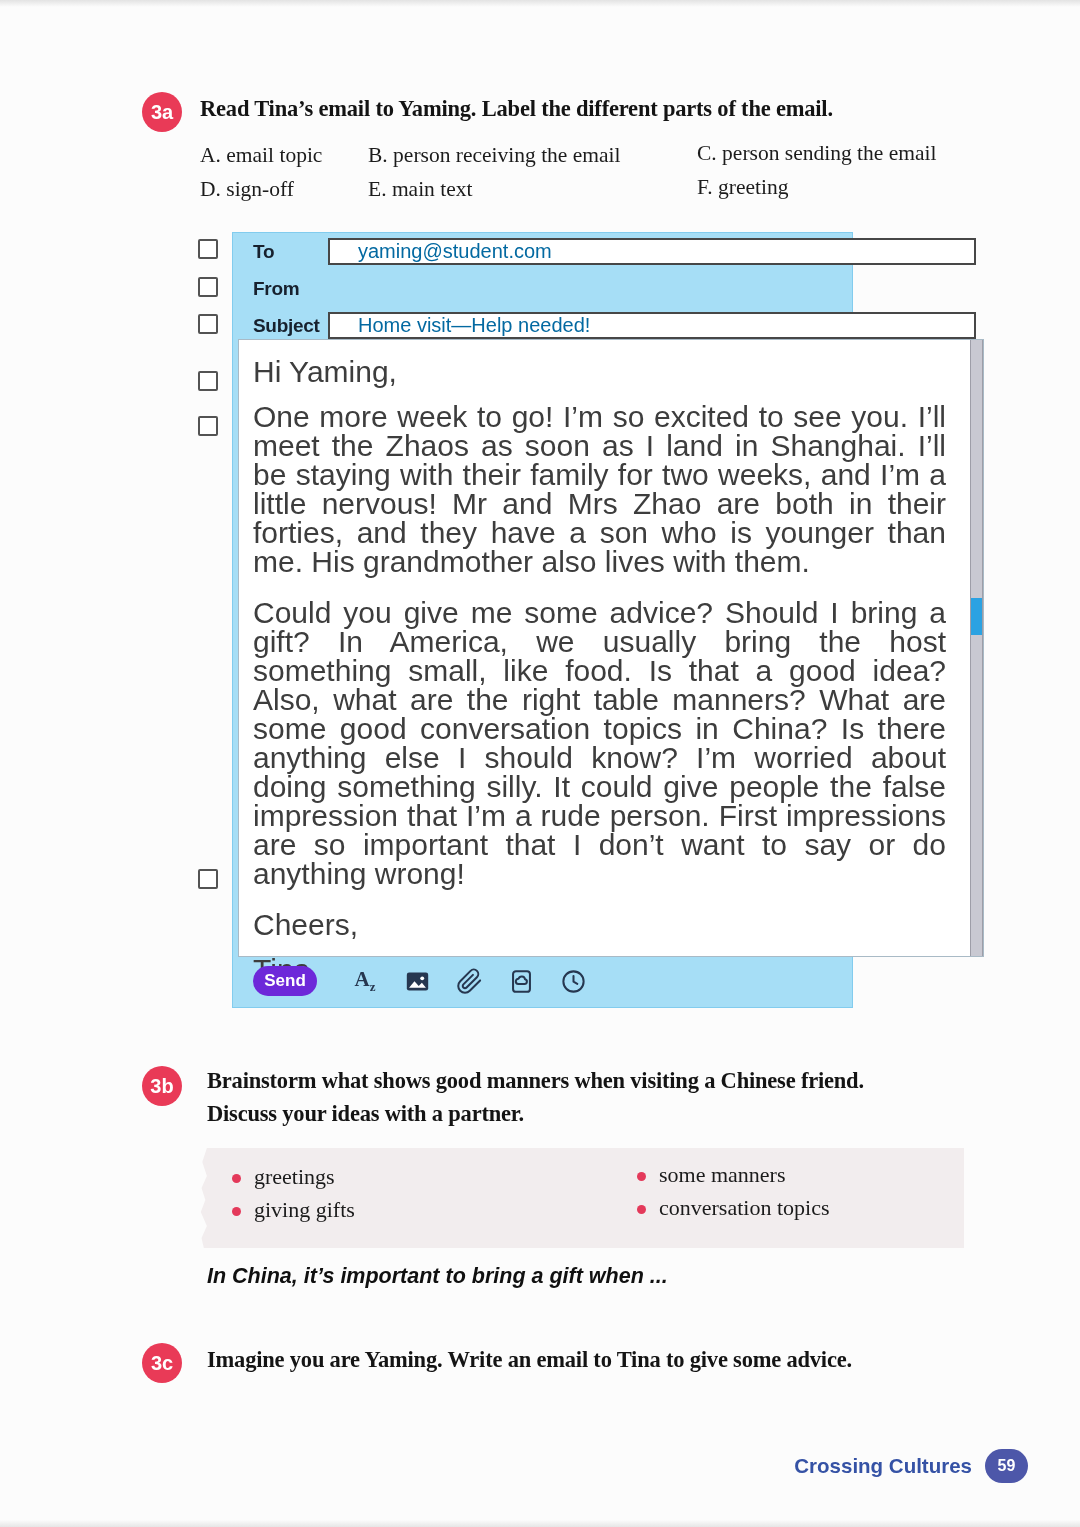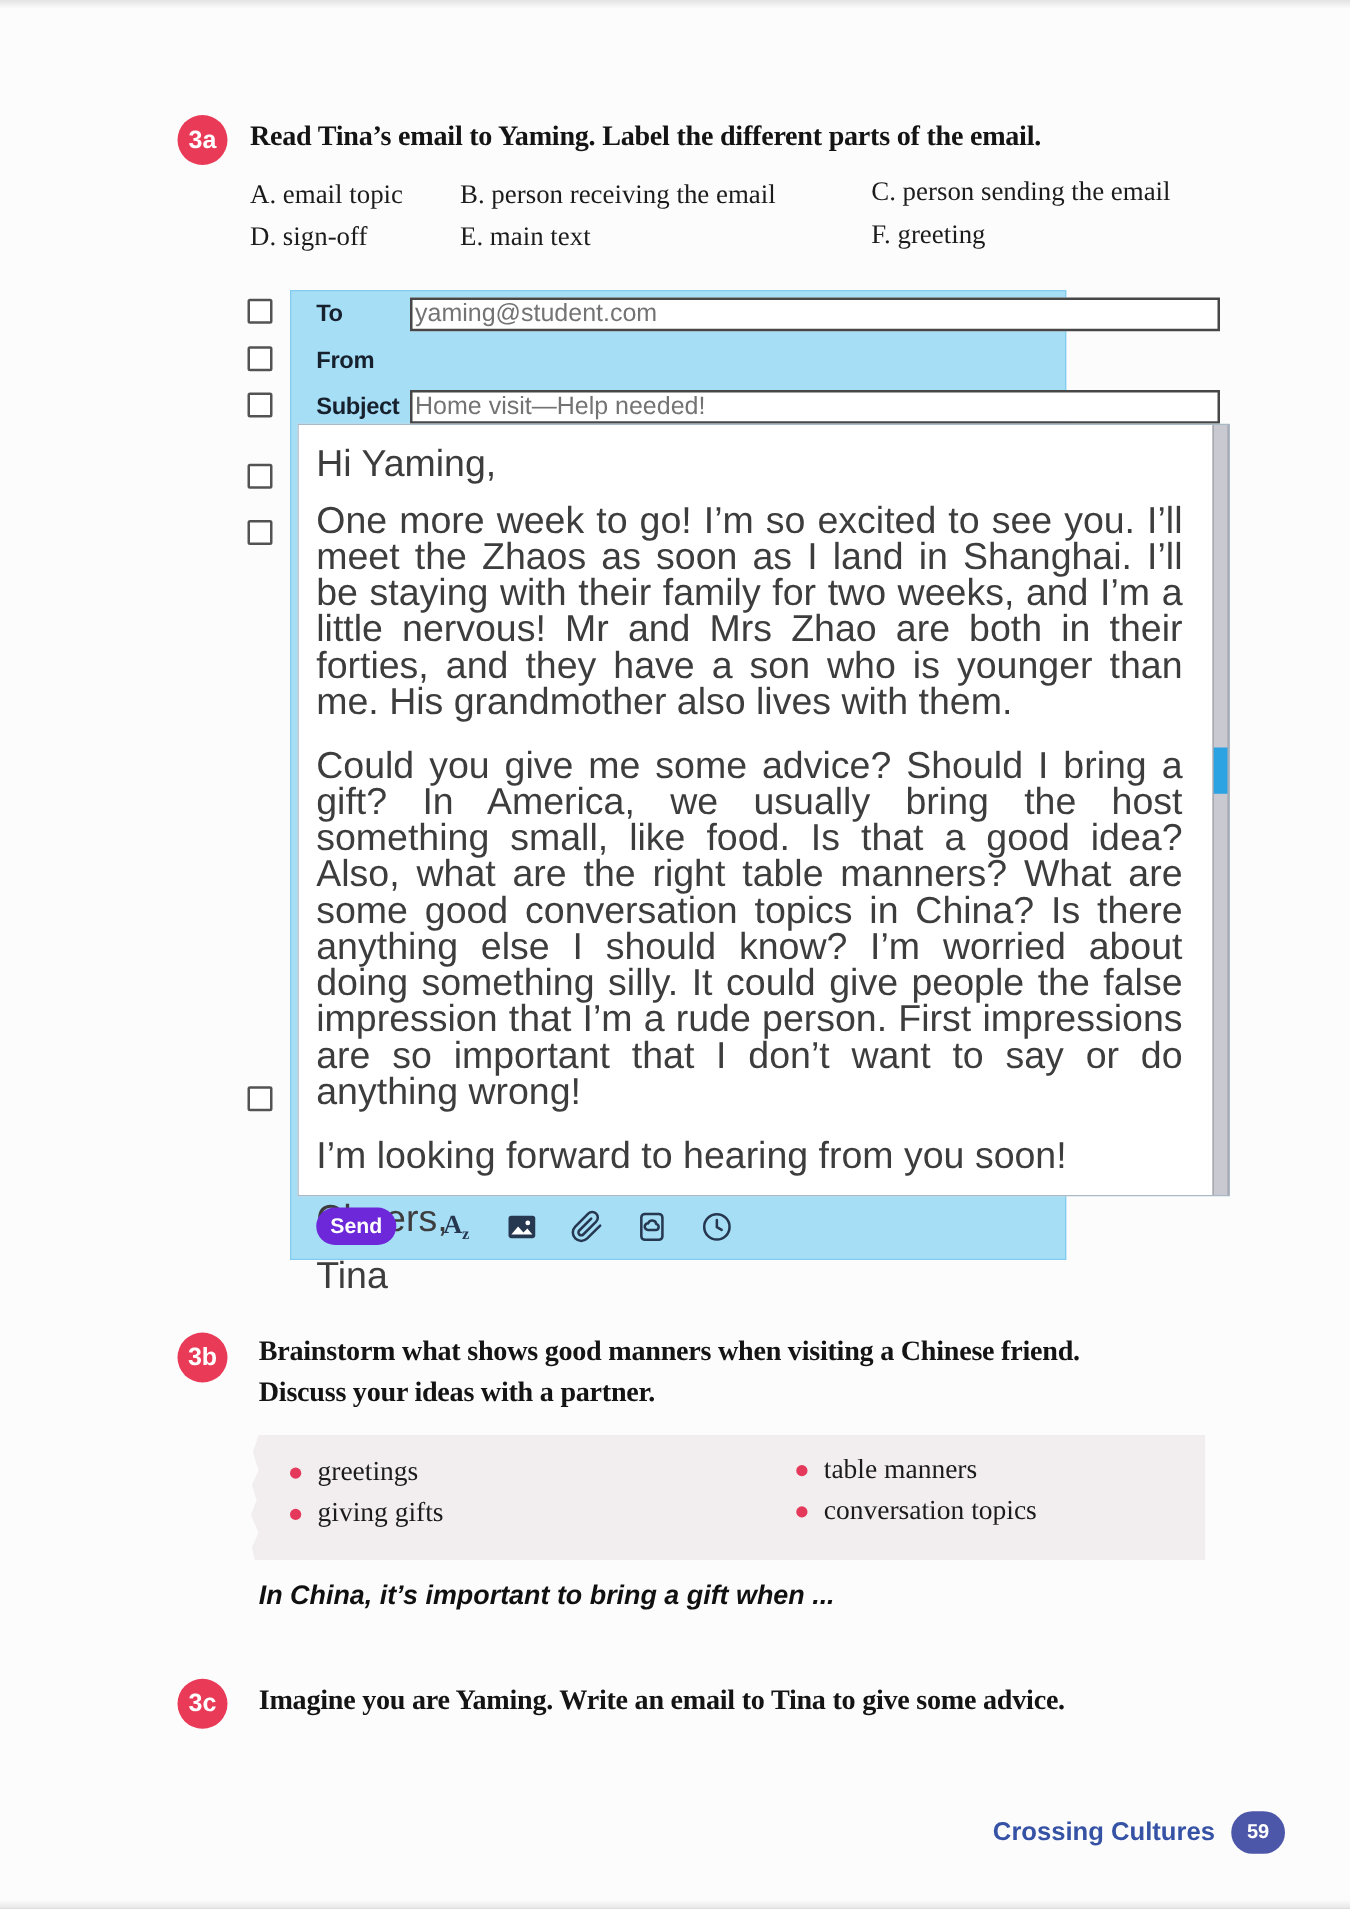--- a/index.html
+++ b/index.html
@@ -36,22 +36,22 @@
   .email {
     position:absolute; left:232px; top:232px; width:621px; height:776px;
     background:#a6def6; border:1px solid #82ccee;
   }
   .efield-label {
     position:absolute; left:20px; width:75px; height:27px; line-height:27px;
     font-weight:bold; font-size:19px; color:#17212e; letter-spacing:-0.3px;
   }
   .efield-input {
     position:absolute; left:95px; width:648px; height:27px; line-height:23px;
-    background:#fff; border:2px solid #474747; font-size:20px; color:#737373;
-    padding-left:2px;
+    background:#fff; border:2px solid #474747; font-size:20px; color:#0369a1;
+    padding-left:28px;
   }
   .ebody {
     position:absolute; left:5px; top:106px; width:746px; height:618px;
     background:#fff; border:1px solid #a9bac6;
   }
   .ebody-text {
     position:absolute; left:0; top:0; right:13px; bottom:0;
     padding:17px 24px 0 14px; font-size:30px; line-height:29px; color:#3d3d3d;
     text-align:justify;
   }
@@ -136,21 +136,20 @@
     <div class="efield-label" style="top:42px;">From</div>
 
     <div class="efield-label" style="top:79px;">Subject</div>
     <div class="efield-input" style="top:79px;">Home visit—Help needed!</div>
 
     <div class="ebody">
       <div class="ebody-text">
         <p class="greet">Hi Yaming,</p>
         <p>One more week to go! I’m so excited to see you. I’ll meet the Zhaos as soon as I land in Shanghai. I’ll be staying with their family for two weeks, and I’m a little nervous! Mr and Mrs Zhao are both in their forties, and they have a son who is younger than me. His grandmother also lives with them.</p>
         <p>Could you give me some advice? Should I bring a gift? In America, we usually bring the host something small, like food. Is that a good idea? Also, what are the right table manners? What are some good conversation topics in China? Is there anything else I should know? I’m worried about doing something silly. It could give people the false impression that I’m a rude person. First impressions are so important that I don’t want to say or do anything wrong!</p>
-        <p class="noj">I’m looking forward to hearing from you soon!</p>
         <p class="noj" style="margin-bottom:16px;">Cheers,</p>
         <p class="noj">Tina</p>
       </div>
       <div class="scroll-track">
         <div class="scroll-thumb"></div>
       </div>
     </div>
 
     <div class="etoolbar">
       <div class="send-btn">Send</div>
@@ -192,21 +191,21 @@
   <div class="badge" style="left:142px; top:1066px;">3b</div>
   <div class="serif-head" style="left:207px; top:1068px;">Brainstorm what shows good manners when visiting a Chinese friend.</div>
   <div class="serif-head" style="left:207px; top:1101px;">Discuss your ideas with a partner.</div>
 
   <div class="topic-box"></div>
   <div class="dot" style="left:232px; top:1174px;"></div>
   <div class="topic-item" style="left:254px; top:1164px;">greetings</div>
   <div class="dot" style="left:232px; top:1207px;"></div>
   <div class="topic-item" style="left:254px; top:1197px;">giving gifts</div>
   <div class="dot" style="left:637px; top:1172px;"></div>
-  <div class="topic-item" style="left:659px; top:1162px;">table manners</div>
+  <div class="topic-item" style="left:659px; top:1162px;">some manners</div>
   <div class="dot" style="left:637px; top:1205px;"></div>
   <div class="topic-item" style="left:659px; top:1195px;">conversation topics</div>
 
   <div class="example-line">In China, it’s important to bring a gift when ...</div>
 
   <div class="badge" style="left:142px; top:1343px;">3c</div>
   <div class="serif-head" style="left:207px; top:1347px;">Imagine you are Yaming. Write an email to Tina to give some advice.</div>
 
   <div class="footer">
     <div class="footer-label">Crossing Cultures</div>

